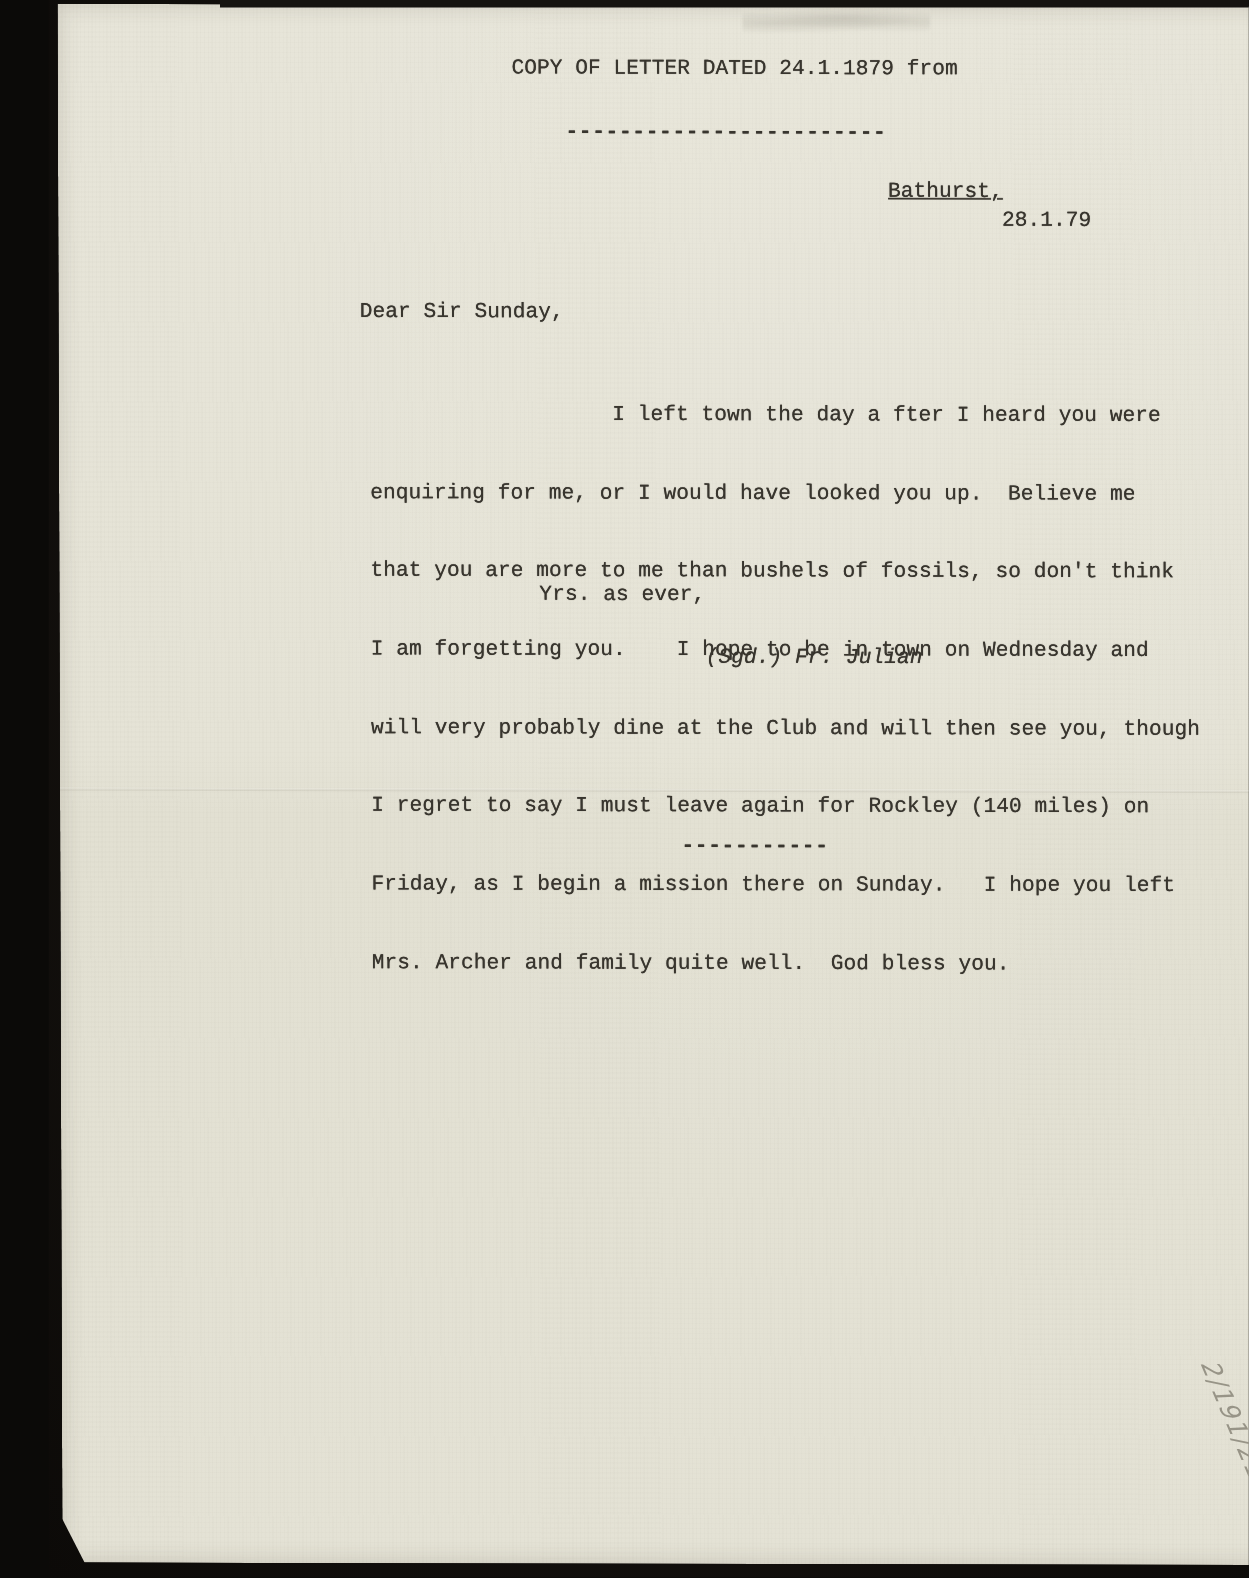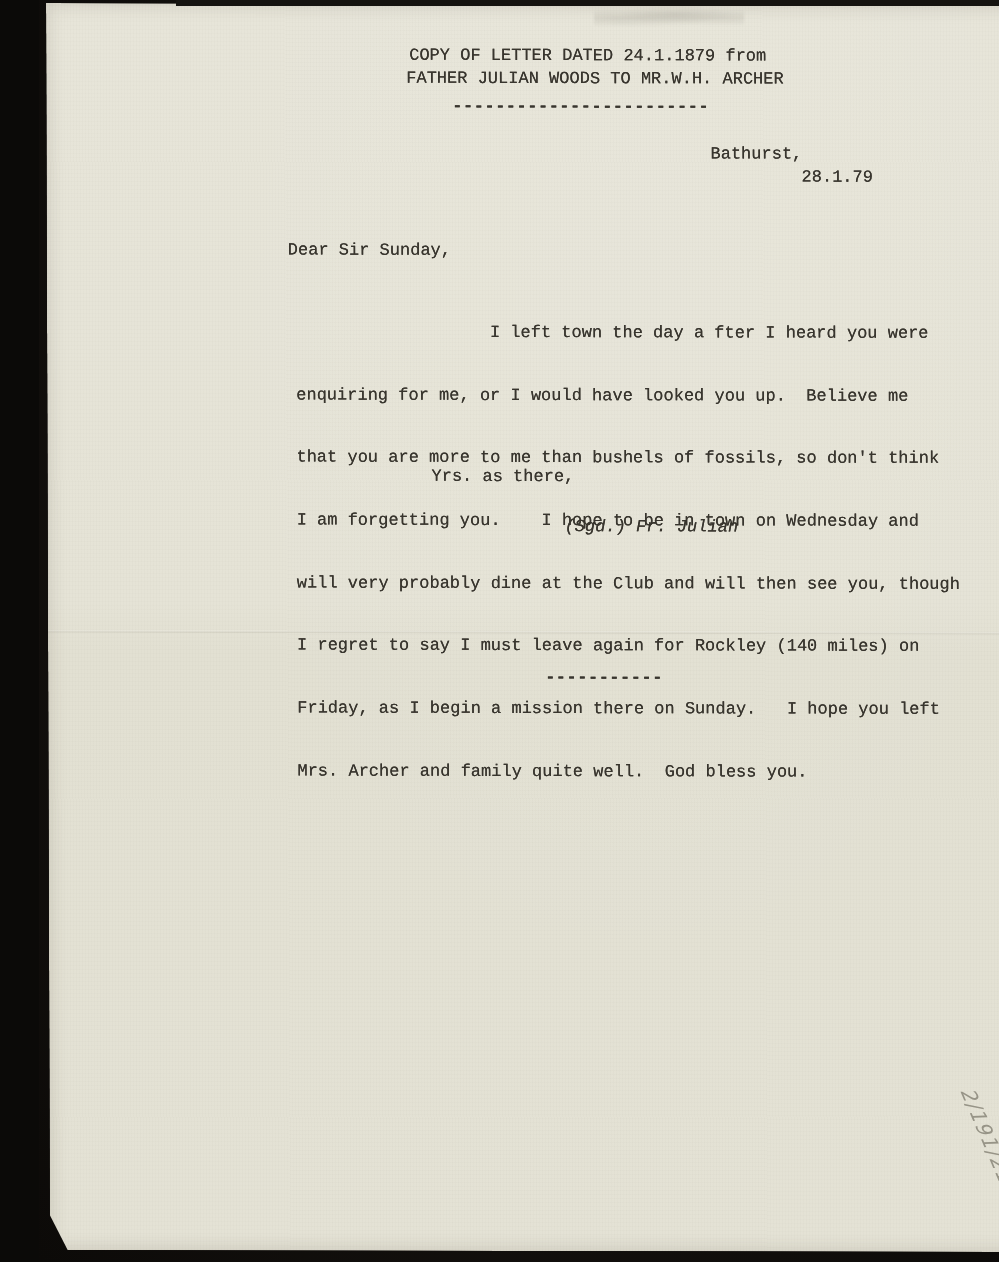--- a/index.html
+++ b/index.html
@@ -102,42 +102,41 @@
 <body>
 
 <div class="scene">
 
   <div class="paper">
 
     <div class="bleedthrough"></div>
 
     <div class="tw" style="left:363px; top:41px;">COPY OF LETTER DATED 24.1.1879 from</div>
 
-    <div class="tw" style="left:360px; top:64px;">FATHER JULIAN WOODS TO MR.W.H. ARCHER</div>
 
     <div class="tw rule-line" style="left:406px; top:92px;">------------------------</div>
 
-    <div class="tw" style="left:664px; top:139px;">Bathurst,</div>
+    <div class="tw" style="left:664px; top:139px;text-decoration:underline;">Bathurst,</div>
 
     <div class="tw" style="left:755px; top:162px;">28.1.79</div>
 
     <div class="tw" style="left:241px; top:236px;">Dear Sir Sunday,</div>
 
     <div class="tw body-block" style="left:249px; top:277px;">
       <div>                   I left town the day a fter I heard you were</div>
       <div>enquiring for me, or I would have looked you up.  Believe me</div>
       <div>that you are more to me than bushels of fossils, so don't think</div>
       <div>I am forgetting you.    I hope to be in town on Wednesday and</div>
       <div>will very probably dine at the Club and will then see you, though</div>
       <div>I regret to say I must leave again for Rockley (140 miles) on</div>
       <div>Friday, as I begin a mission there on Sunday.   I hope you left</div>
       <div>Mrs. Archer and family quite well.  God bless you.</div>
     </div>
 
-    <div class="tw" style="left:384px; top:462px;">Yrs. as there,</div>
+    <div class="tw" style="left:384px; top:462px;">Yrs. as ever,</div>
 
     <div class="tw" style="left:517px; top:512px;font-style:italic;">(Sgd.) Fr. Julian</div>
 
     <div class="tw rule-line" style="left:497px; top:663px;">-----------</div>
 
     <div class="crease"></div>
 
     <div class="pencil-note">2/191/21</div>
 
   </div>

